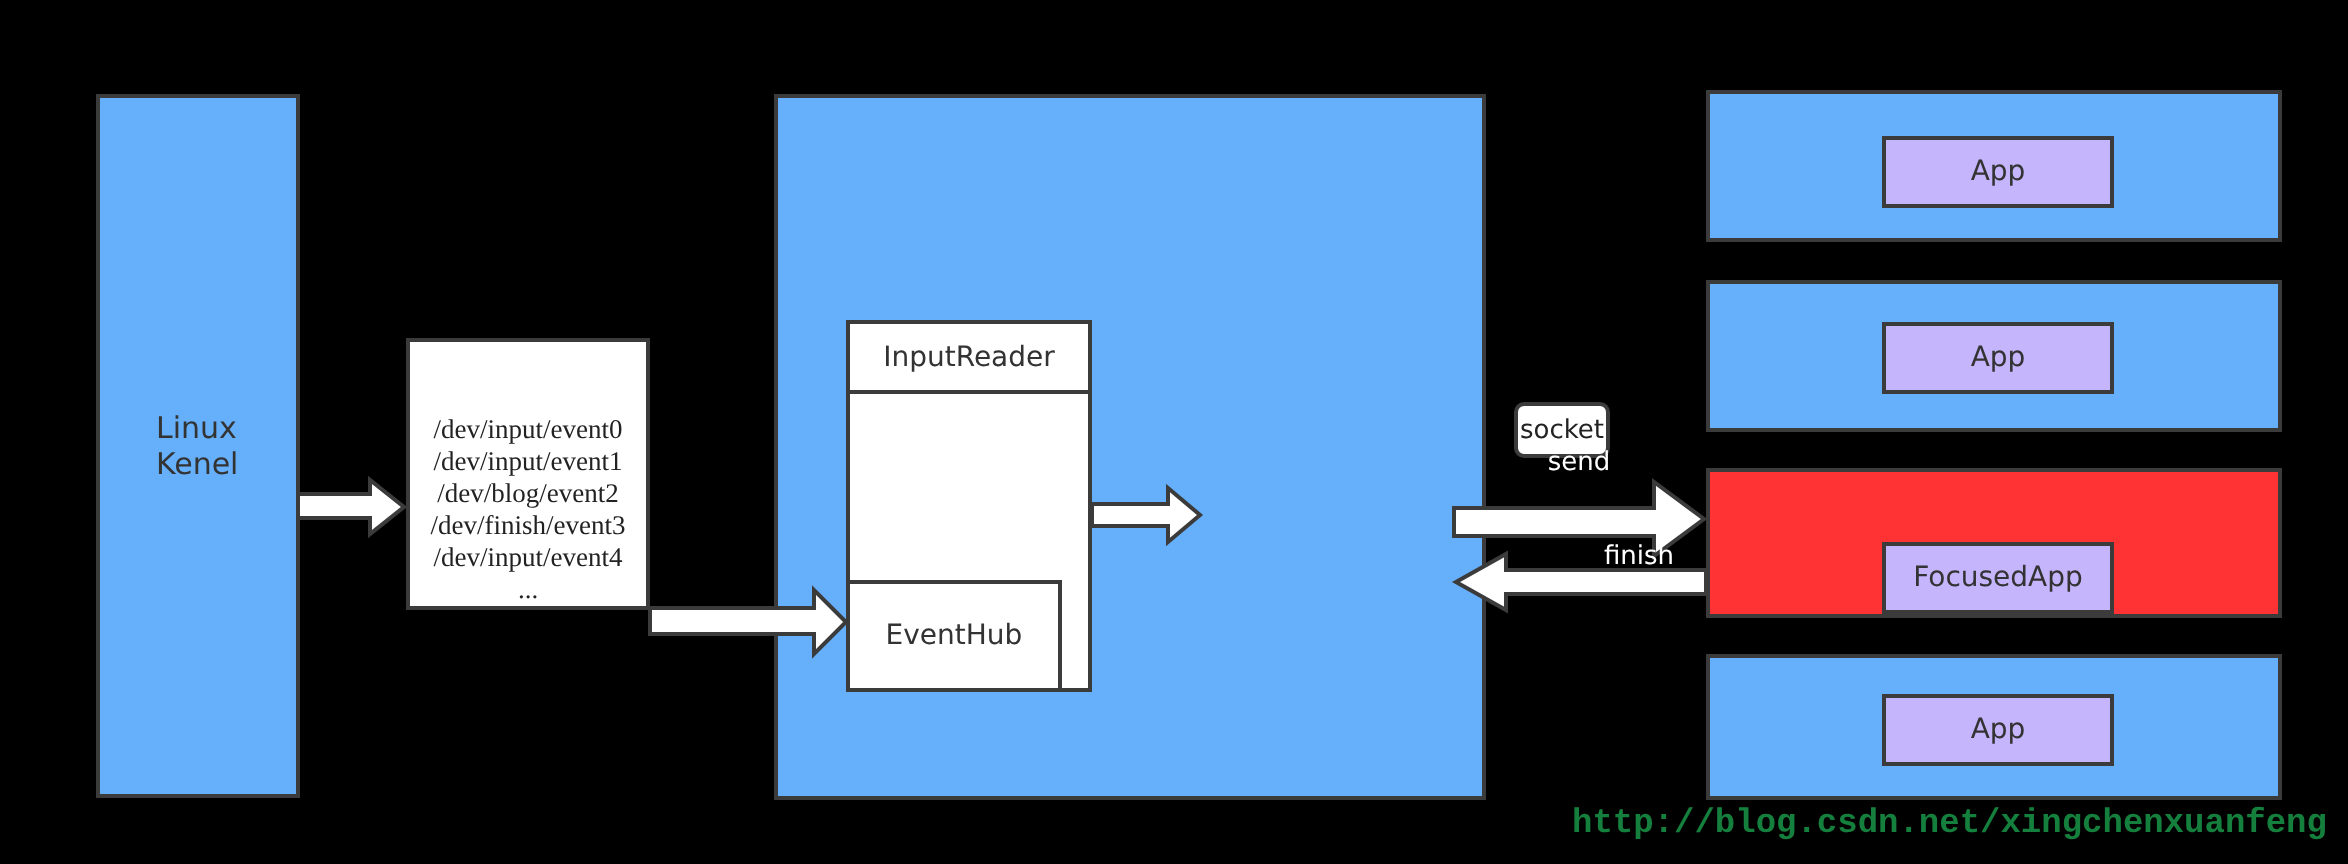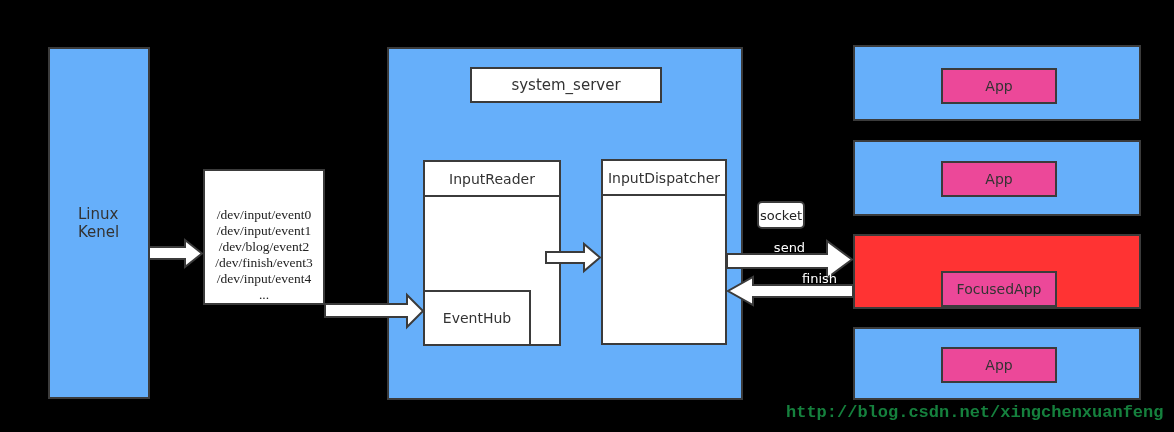--- a/index.html
+++ b/index.html
@@ -17,45 +17,45 @@
   .linux-kernel{left:48px;top:47px;width:102px;height:352px;}
   
   .dev-input{left:203px;top:169px;width:122px;height:136px;
     display:flex;flex-direction:column;align-items:center;justify-content:flex-end;}
   .dev-line{font-family:"Liberation Serif","DejaVu Serif",serif;
     font-size:13.5px;line-height:16px;color:#222;white-space:pre;}
   
   .system-server{left:387px;top:47px;width:356px;height:353px;}
   .ss-label{left:470px;top:67px;width:192px;height:36px;font-size:15px;color:#333;}
   .class-box{position:absolute;box-sizing:border-box;border:2px solid #3b3b3b;background:#fff;}
-  .input-reader{left:423px;top:160px;width:138px;height:186px;}
+  .input-reader{left:423px;top:160px;width:123px;height:186px;}
   .input-dispatcher{left:601px;top:159px;width:126px;height:186px;}
   .class-header{box-sizing:border-box;height:35px;border-bottom:2px solid #3b3b3b;
     display:flex;align-items:center;justify-content:center;font-size:14px;color:#333;}
   .event-hub{left:423px;top:290px;width:108px;height:56px;font-size:14px;color:#333;}
   
   .app-stack-box{left:853px;width:288px;}
   .app-1{top:45px;height:76px;}
   .app-2{top:140px;height:76px;}
   .focused-app{top:234px;height:75px;}
   .app-3{top:327px;height:73px;}
   .inner-label{position:absolute;box-sizing:border-box;left:86px;width:116px;height:36px;
-    background:#ec4899;border:2px solid #3b3b3b;display:flex;align-items:center;justify-content:center;
+    background:#c4b5fd;border:2px solid #3b3b3b;display:flex;align-items:center;justify-content:center;
     font-size:14px;color:#333;}
   .il-1{top:21px;}.il-2{top:19px;}.il-f{top:19px;margin-top:16px;}.il-3{top:18px;}
   
   .socket-chip{left:757px;top:201px;width:48px;height:28px;border-radius:5px;
     font-size:13px;color:#222;}
   
   .arrows{position:absolute;left:0;top:0;width:1174px;height:432px;pointer-events:none;}
   .arrows polygon{fill:#ffffff;stroke:#3b3b3b;stroke-width:2;stroke-linejoin:miter;}
   
   .arrow-label{position:absolute;left:727px;width:125px;text-align:center;
     color:#ffffff;font-size:13px;line-height:13px;}
-  .send-label{top:241px;}
+  .send-label{top:225px;}
   .finish-label{top:272px;padding-left:30px;}
   
   .watermark{position:absolute;left:786px;top:403px;
     font-family:"Liberation Mono","DejaVu Sans Mono",monospace;
     font-weight:bold;font-size:17px;color:#15803d;white-space:pre;}
 </style>
 </head>
 <body>
 
 <div class="canvas">
@@ -67,31 +67,25 @@
   <div class="box white dev-input">
     <div class="dev-line">/dev/input/event0</div>
     <div class="dev-line">/dev/input/event1</div>
     <div class="dev-line">/dev/blog/event2</div>
     <div class="dev-line">/dev/finish/event3</div>
     <div class="dev-line">/dev/input/event4</div>
     <div class="dev-line">...</div>
   </div>
 
   <div class="box blue system-server"></div>
-  <div class="box white center ss-label">
-    <span>system_server</span>
-  </div>
 
   <div class="class-box input-reader">
     <div class="class-header">InputReader</div>
   </div>
 
-  <div class="class-box input-dispatcher">
-    <div class="class-header">InputDispatcher</div>
-  </div>
 
   <div class="box white center event-hub">
     <span>EventHub</span>
   </div>
 
   <div class="box blue app-stack-box app-1">
     <div class="inner-label il-1">App</div>
   </div>
   <div class="box blue app-stack-box app-2">
     <div class="inner-label il-2">App</div>

